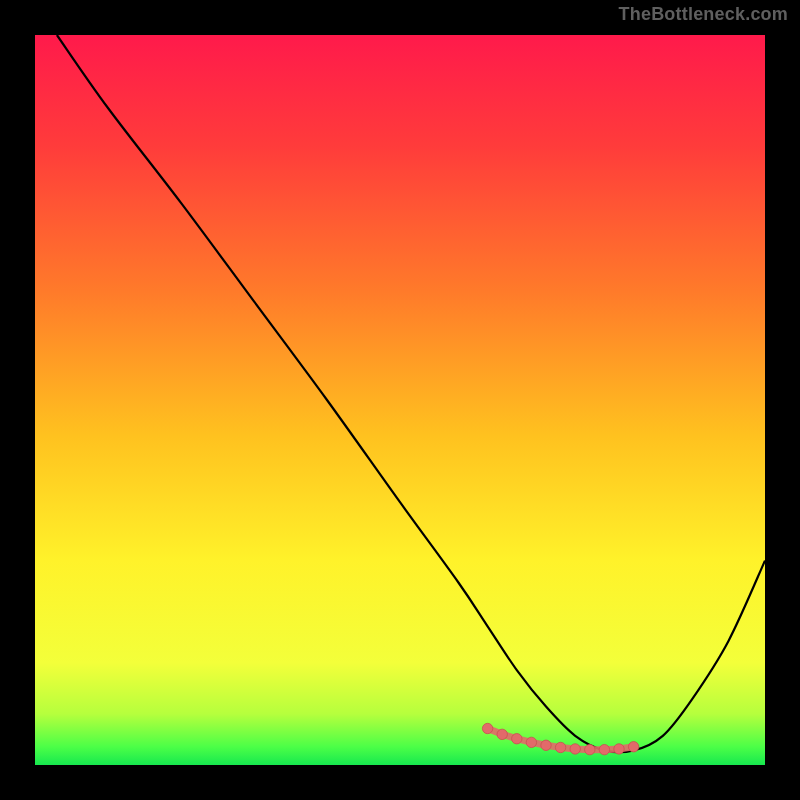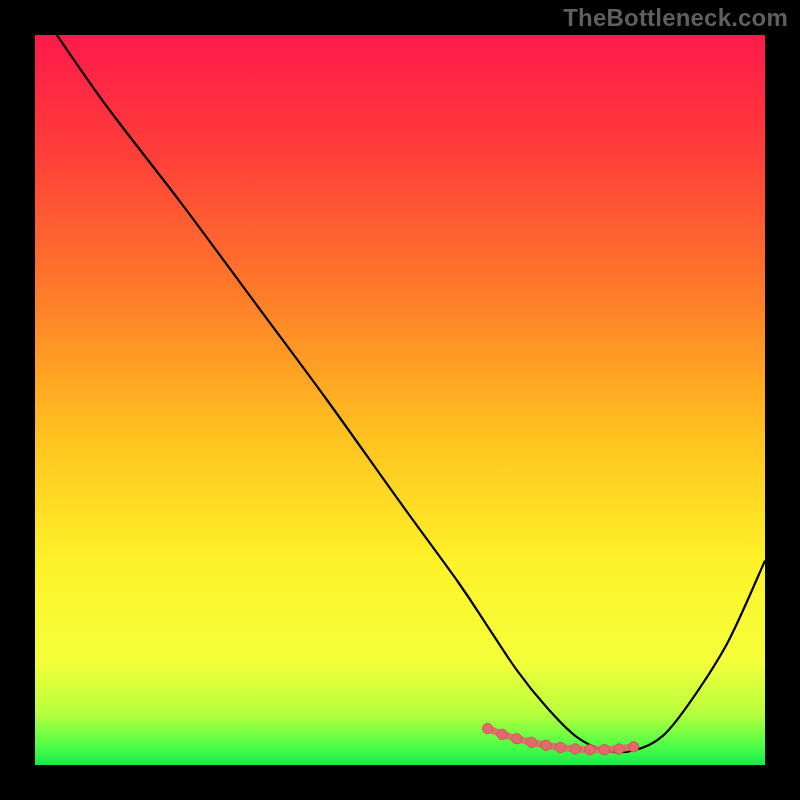--- a/index.html
+++ b/index.html
@@ -15,21 +15,21 @@
     position: relative;
     width: 800px;
     height: 800px;
     background: #000;
   }
   .attribution {
     position: absolute;
     top: 4px;
     right: 12px;
     color: #5f5f5f;
-    font-size: 24px;
+    font-size: 18px;
     font-weight: bold;
     letter-spacing: 0.2px;
     z-index: 3;
   }
   .plot-area {
     position: absolute;
     left: 35px;
     top: 35px;
     width: 730px;
     height: 730px;

